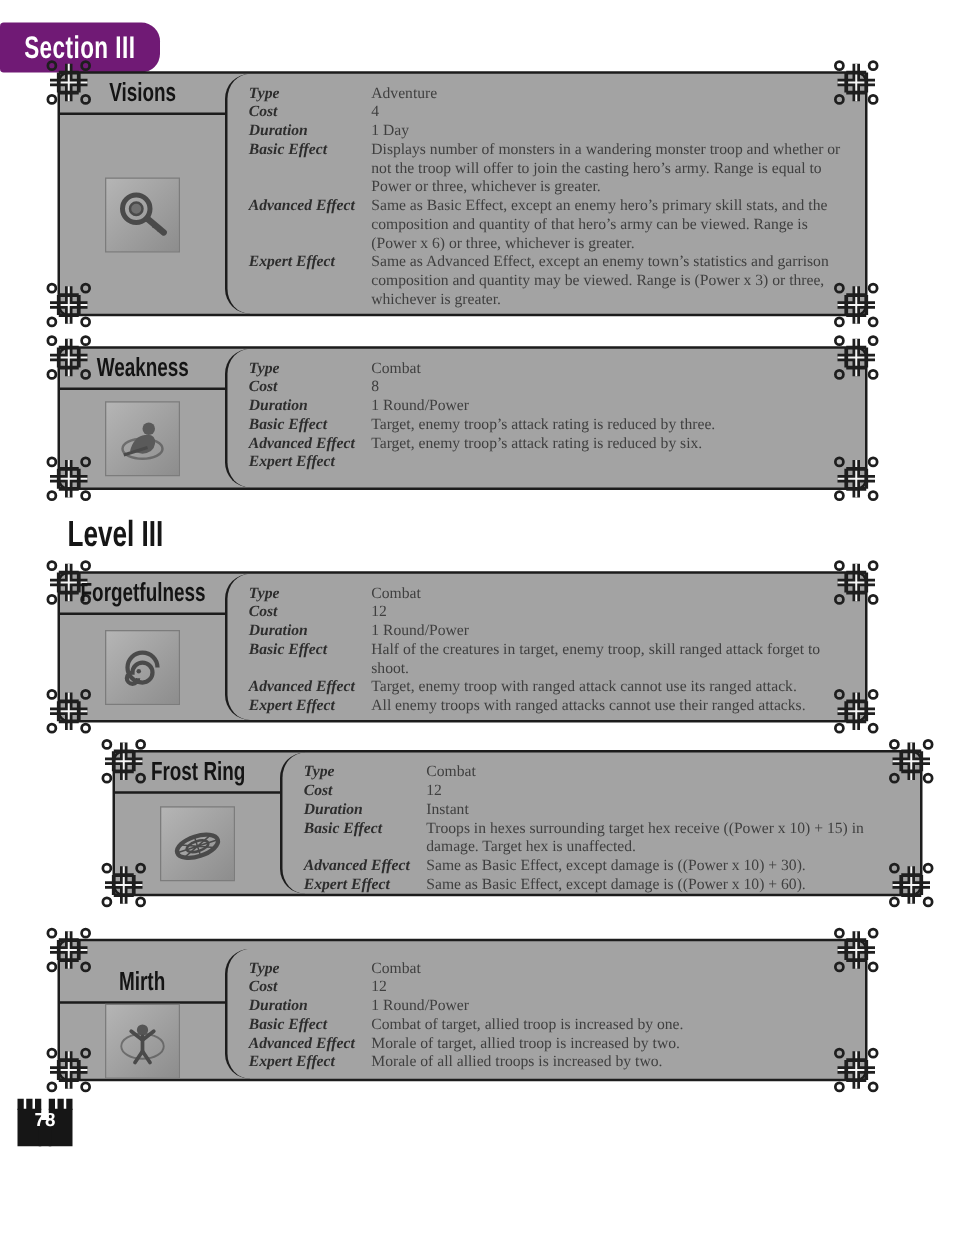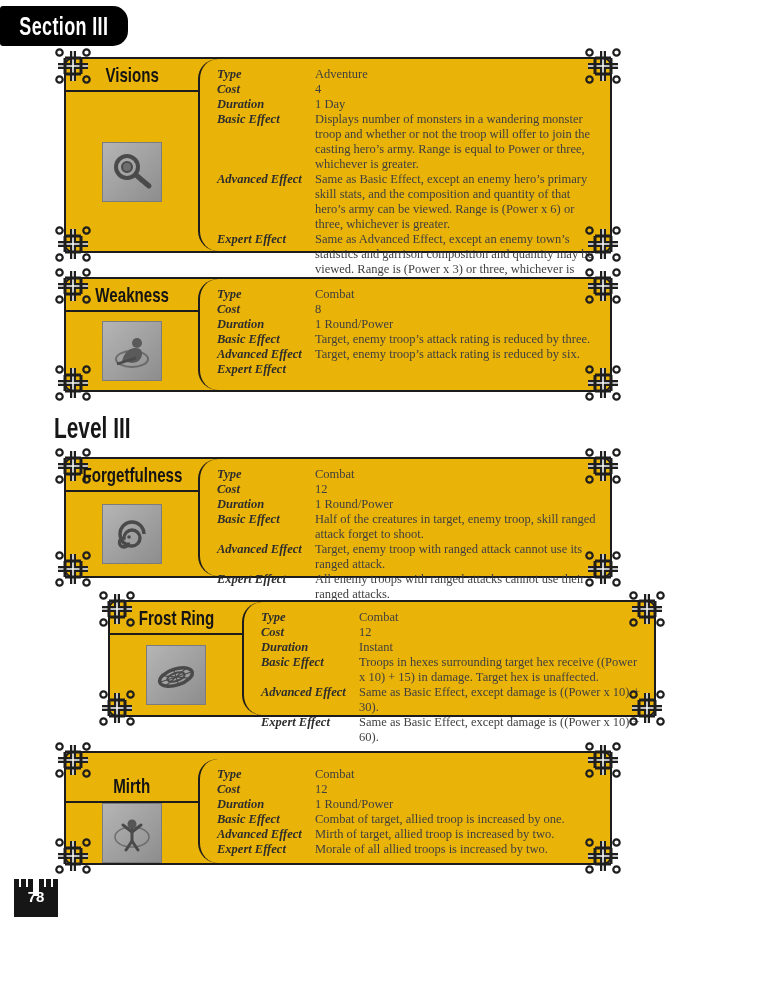--- a/index.html
+++ b/index.html
@@ -1,34 +1,34 @@
 <!DOCTYPE html>
 <html><head>
 <meta charset="utf-8">
 <style>
   html,body{margin:0;padding:0;background:#ffffff;}
   #page{position:relative;width:768px;height:987px;background:#ffffff;overflow:hidden;
         font-family:"Liberation Serif",serif;color:#3f3f3f;}
 
   
-  .banner{position:absolute;left:0;top:6px;width:128px;height:40px;background:#000000;
+  .banner{position:absolute;left:0;top:18px;width:128px;height:40px;background:#701a75;
           border-radius:3px 15px 15px 3px;display:flex;align-items:center;justify-content:center;}
   .banner .condensed{color:#ffffff;font-family:"Liberation Sans",sans-serif;font-weight:bold;
           font-size:25px;letter-spacing:.5px;}
 
   .condensed{display:inline-block;transform:scaleX(.72);transform-origin:center;white-space:nowrap;}
 
   
   .level-heading{position:absolute;left:54px;top:412px;font-family:"Liberation Sans",sans-serif;
           font-weight:bold;font-size:29px;color:#161616;}
   .level-heading .condensed{transform-origin:left center;}
 
   
-  .card{position:absolute;left:64px;width:548px;border:2.5px solid #1c1c1c;border-radius:9px;
-        background:#eab308;display:flex;box-sizing:border-box;}
+  .card{position:absolute;left:46px;width:648px;border:2.5px solid #1c1c1c;border-radius:9px;
+        background:#a3a3a3;display:flex;box-sizing:border-box;}
   .c-visions{top:57px;height:196px;}
   .c-weakness{top:277px;height:115px;}
   .c-forgetfulness{top:457px;height:121px;}
   .c-frostring{top:600px;height:117px;margin-left:44px;}
   .c-mirth{top:751px;height:114px;align-items:flex-end;}
 
   .card-left{width:132px;flex:none;display:flex;flex-direction:column;}
   .card-title{height:31px;display:flex;align-items:center;justify-content:center;
         border-bottom:2px solid #1c1c1c;font-family:"Liberation Sans",sans-serif;
         font-weight:bold;font-size:21px;color:#141414;}
@@ -541,21 +541,21 @@
       <div class="row">
         <span class="flabel">Duration</span>
         <span class="fvalue">1 Round/Power</span>
       </div>
       <div class="row">
         <span class="flabel">Basic Effect</span>
         <span class="fvalue">Combat of target, allied troop is increased by one.</span>
       </div>
       <div class="row">
         <span class="flabel">Advanced Effect</span>
-        <span class="fvalue">Mirth of target, allied troop is increased by two.</span>
+        <span class="fvalue">Morale of target, allied troop is increased by two.</span>
       </div>
       <div class="row">
         <span class="flabel">Expert Effect</span>
         <span class="fvalue">Morale of all allied troops is increased by two.</span>
       </div>
     </div>
   </div>
 
   <div class="page-num">
     <svg width="48" height="50" viewBox="0 0 48 50">

